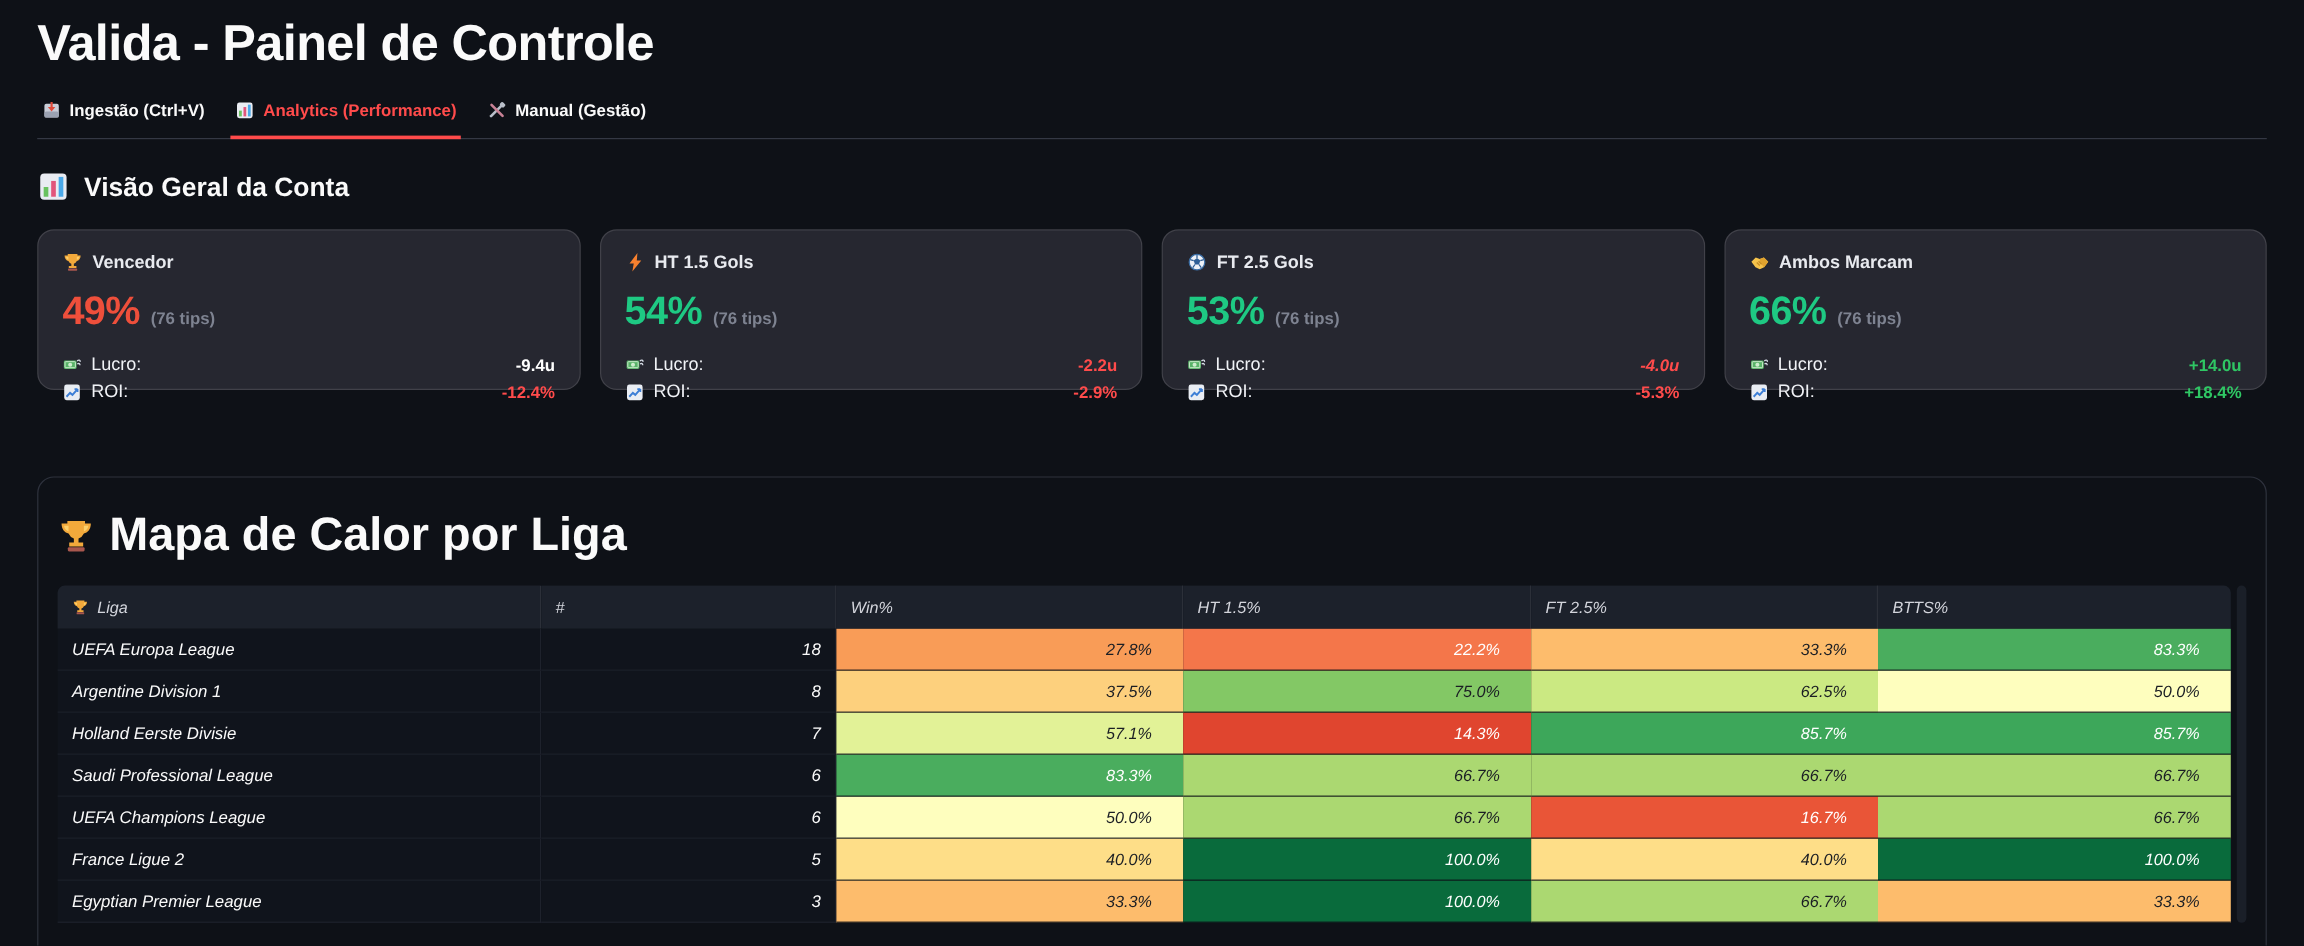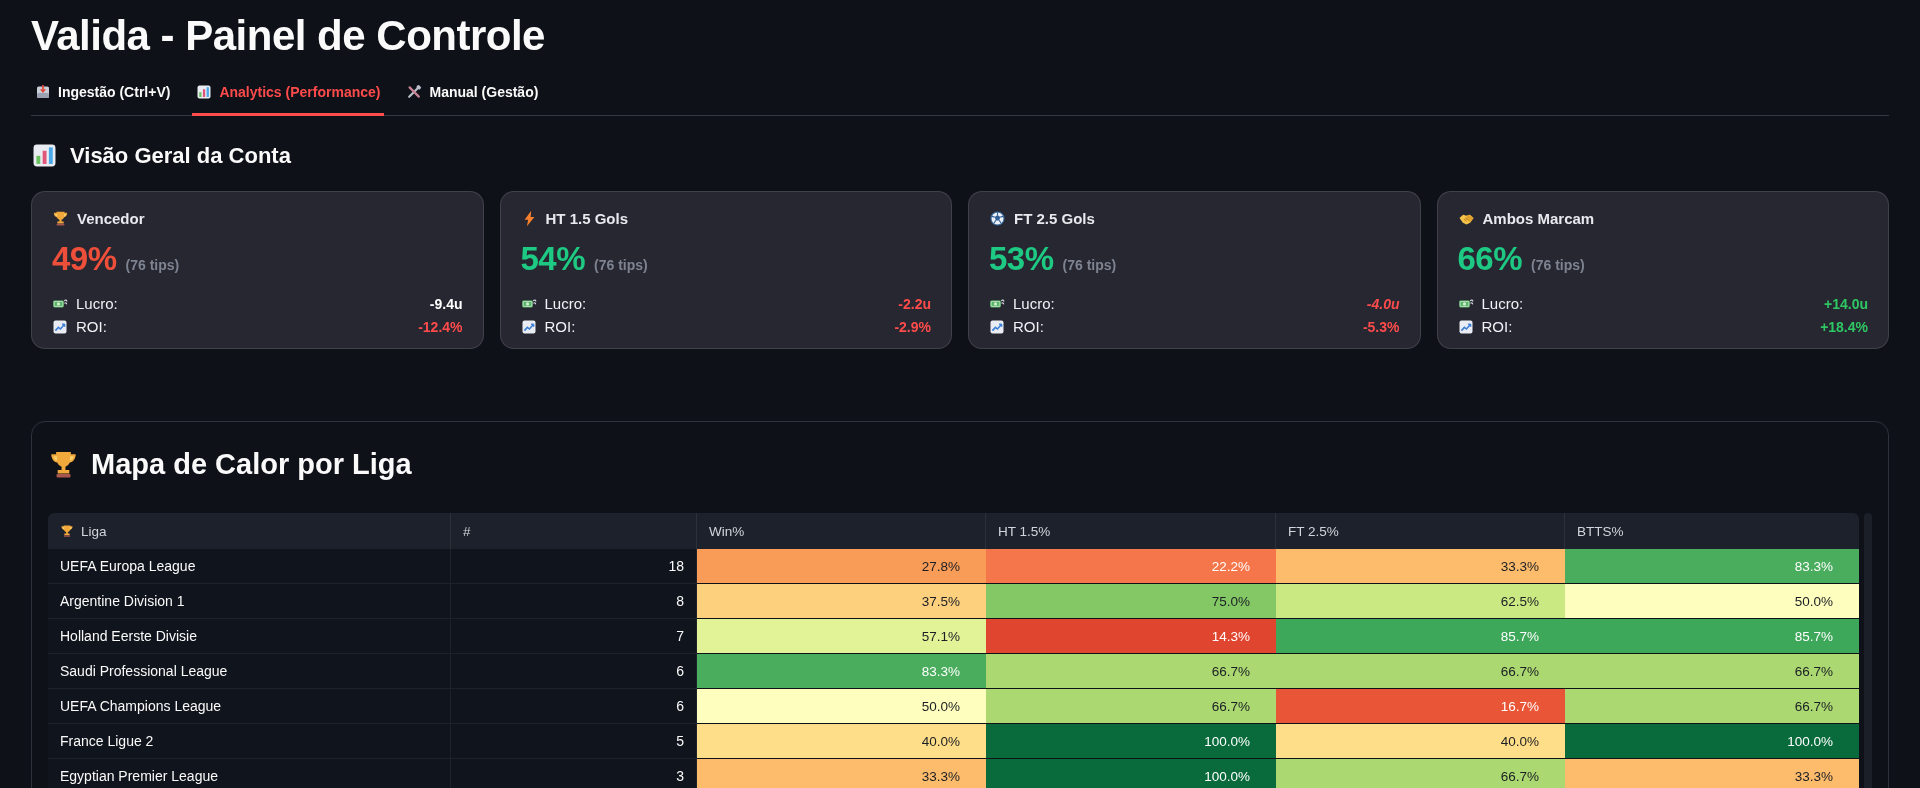--- a/index.html
+++ b/index.html
@@ -54,21 +54,21 @@
     margin-top:22px;
     display:grid;
     grid-template-columns:repeat(4,1fr);
     gap:16px;
   }
   .card {
     background:#262730;
     border:1px solid rgba(250,250,250,.13);
     border-radius:14px;
     padding:18px 20px 18px 20px;
-    height:158px;
+    height:134px;
   }
   .card-title {
     display:flex; align-items:center; gap:8px;
     font-size:15px; font-weight:700; color:#e8eaef;
   }
   .card-big { margin-top:13px; display:flex; align-items:baseline; gap:9px; }
   .pct { font-size:33px; font-weight:700; letter-spacing:-0.5px; }
   .tips { font-size:14px; font-weight:700; color:#7e8391; }
   .metric {
     display:flex; justify-content:space-between; align-items:center;
@@ -79,23 +79,23 @@
   .m-label { display:flex; align-items:center; gap:8px; }
   .m-value { font-weight:700; font-size:14px; }
 
   
   .panel {
     margin-top:72px;
     border:1px solid #2e323d;
     border-radius:14px;
     padding:26px 16px 40px 16px;
   }
-  .panel .section-h { font-size:29px; }
-
-  .table-zone { margin-top:32px; display:flex; align-items:flex-start; }
+  .panel .section-h { font-size:39px; }
+
+  .table-zone { margin-top:20px; display:flex; align-items:flex-start;font-style:italic; }
   table.heatmap {
     border-collapse:separate; border-spacing:0;
     table-layout:fixed;
     width:1811px;
   }
   thead th {
     height:36px;
     background:#1c212b;
     font-size:13.5px; font-weight:400;
     color:#d3d5dc;

